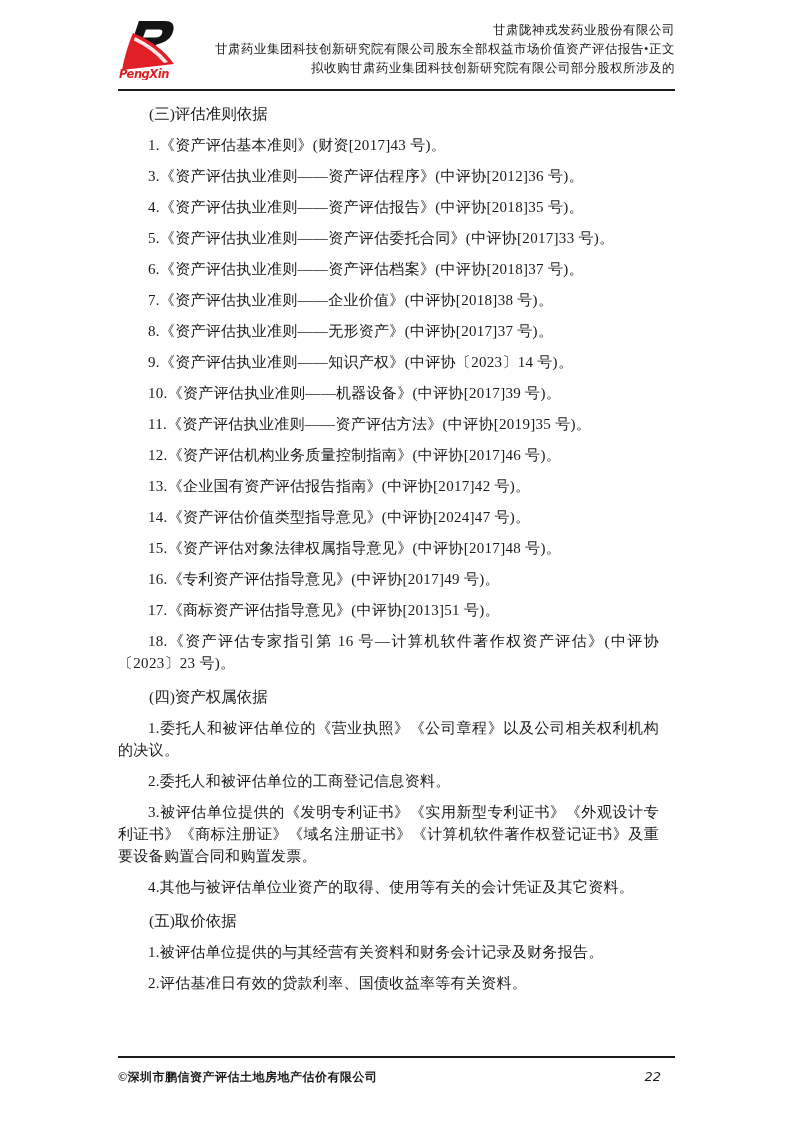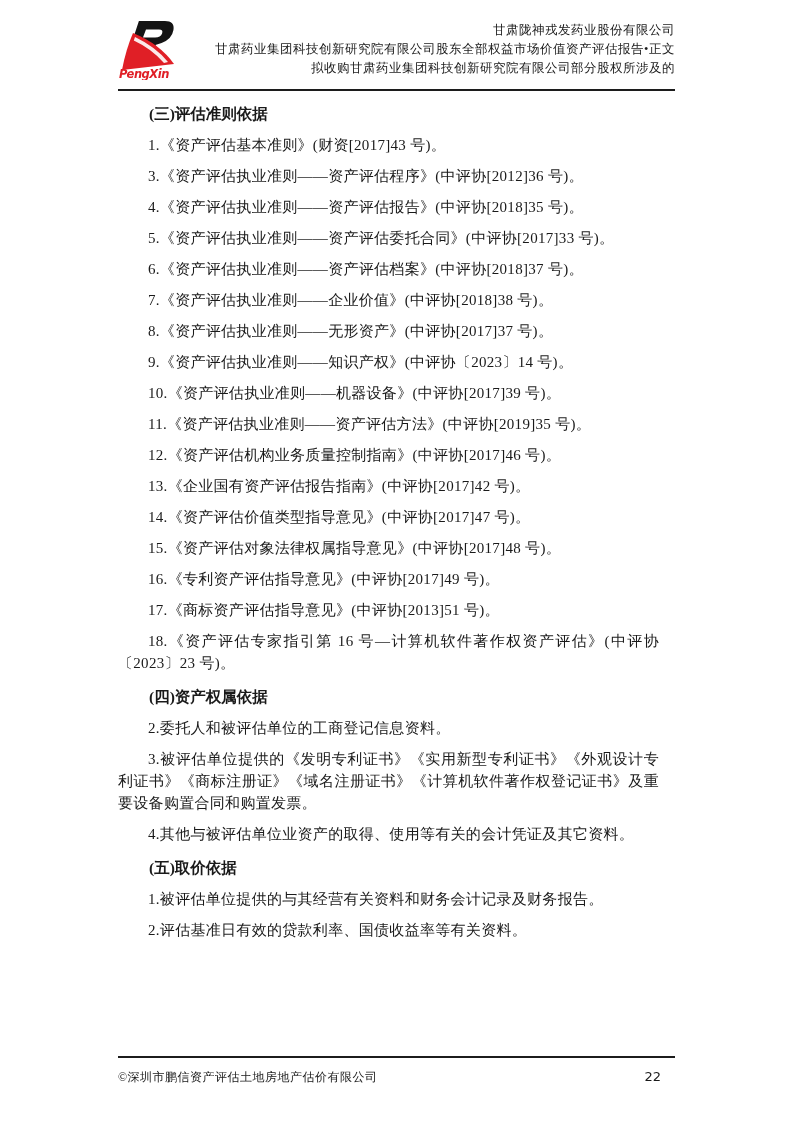--- a/index.html
+++ b/index.html
@@ -26,21 +26,21 @@
   .header-text {
     text-align: right;
     font-size: 12.5px;
     line-height: 19px;
     padding-top: 3px;
     letter-spacing: 0.5px;
   }
   .body-block { margin-top: 2px; }
   .section-heading {
     font-size: 15.5px;
-    font-weight: bold;
+    font-weight: normal;
     line-height: 22px;
     margin: 12px 0 0 0;
     text-indent: 2em;
   }
   .para {
     font-size: 15px;
     line-height: 22px;
     margin: 9px 16px 0 0;
     text-indent: 2em;
     text-align: justify;
@@ -48,25 +48,26 @@
   }
   .footer {
     position: absolute;
     left: 118px; right: 118px; top: 1056px;
     border-top: 2px solid #1c1c1c;
     padding-top: 11px;
     display: flex;
     justify-content: space-between;
     align-items: baseline;
   }
-  .footer-company { font-size: 12px; letter-spacing: 0.5px; }
+  .footer-company { font-size: 12px; letter-spacing: 0.5px; font-weight: bold; }
   .footer-page {
     font-family: "DejaVu Sans", "Liberation Sans", sans-serif;
     font-size: 13px;
     padding-right: 14px;
+    font-style: italic;
   }
 </style>
 </head>
 <body>
 
 <div class="page">
 
   <div class="header">
     <svg class="logo" viewBox="0 0 62 60" xmlns="http://www.w3.org/2000/svg">
       <g transform="translate(4,0) skewX(-6)">
@@ -93,27 +94,28 @@
     <p class="para">4.《资产评估执业准则——资产评估报告》(中评协[2018]35 号)。</p>
     <p class="para">5.《资产评估执业准则——资产评估委托合同》(中评协[2017]33 号)。</p>
     <p class="para">6.《资产评估执业准则——资产评估档案》(中评协[2018]37 号)。</p>
     <p class="para">7.《资产评估执业准则——企业价值》(中评协[2018]38 号)。</p>
     <p class="para">8.《资产评估执业准则——无形资产》(中评协[2017]37 号)。</p>
     <p class="para">9.《资产评估执业准则——知识产权》(中评协〔2023〕14 号)。</p>
     <p class="para">10.《资产评估执业准则——机器设备》(中评协[2017]39 号)。</p>
     <p class="para">11.《资产评估执业准则——资产评估方法》(中评协[2019]35 号)。</p>
     <p class="para">12.《资产评估机构业务质量控制指南》(中评协[2017]46 号)。</p>
     <p class="para">13.《企业国有资产评估报告指南》(中评协[2017]42 号)。</p>
-    <p class="para">14.《资产评估价值类型指导意见》(中评协[2017]47 号)。</p>
+    <p class="para">14.《资产评估价值类型指导意见》(中评协[2024]47 号)。</p>
     <p class="para">15.《资产评估对象法律权属指导意见》(中评协[2017]48 号)。</p>
     <p class="para">16.《专利资产评估指导意见》(中评协[2017]49 号)。</p>
     <p class="para">17.《商标资产评估指导意见》(中评协[2013]51 号)。</p>
     <p class="para">18.《资产评估专家指引第 16 号—计算机软件著作权资产评估》(中评协〔2023〕23 号)。</p>
 
     <div class="section-heading">(四)资产权属依据</div>
+    <p class="para">1.委托人和被评估单位的《营业执照》《公司章程》以及公司相关权利机构的决议。</p>
     <p class="para">2.委托人和被评估单位的工商登记信息资料。</p>
     <p class="para">3.被评估单位提供的《发明专利证书》《实用新型专利证书》《外观设计专利证书》《商标注册证》《域名注册证书》《计算机软件著作权登记证书》及重要设备购置合同和购置发票。</p>
     <p class="para">4.其他与被评估单位业资产的取得、使用等有关的会计凭证及其它资料。</p>
 
     <div class="section-heading">(五)取价依据</div>
     <p class="para">1.被评估单位提供的与其经营有关资料和财务会计记录及财务报告。</p>
     <p class="para">2.评估基准日有效的贷款利率、国债收益率等有关资料。</p>
 
   </div>
 

